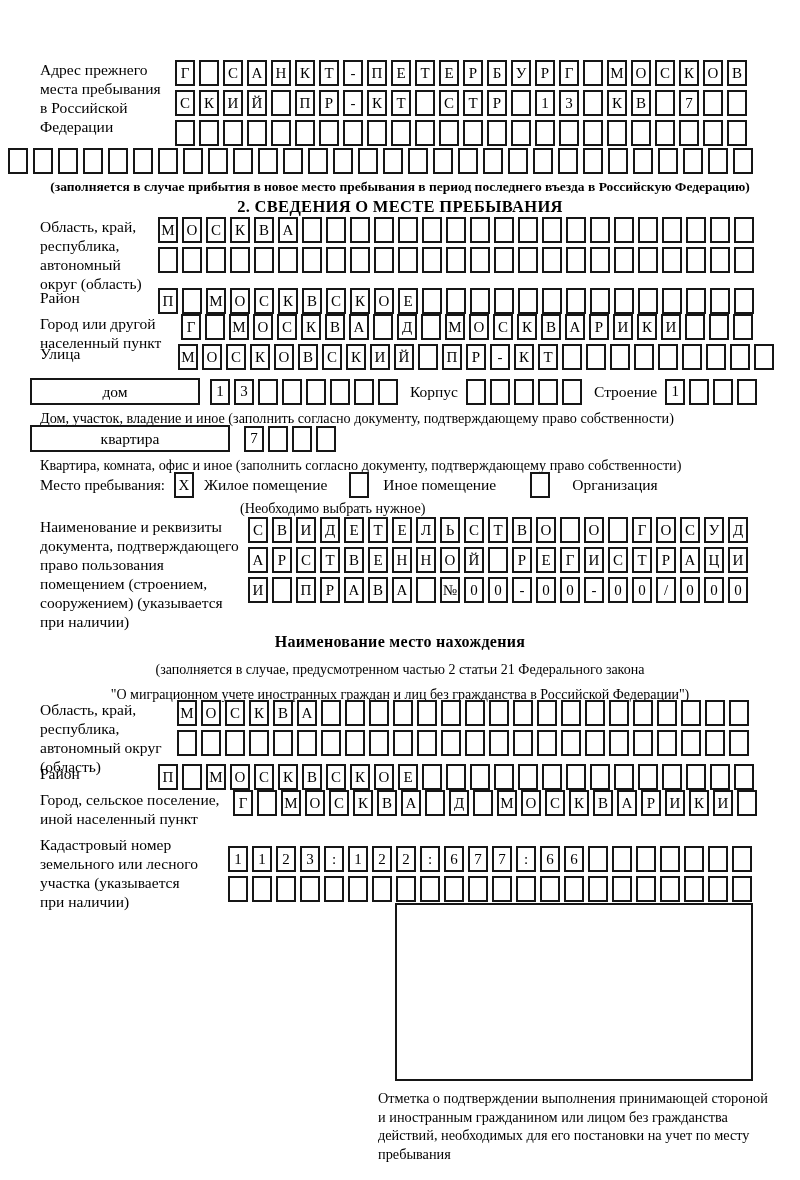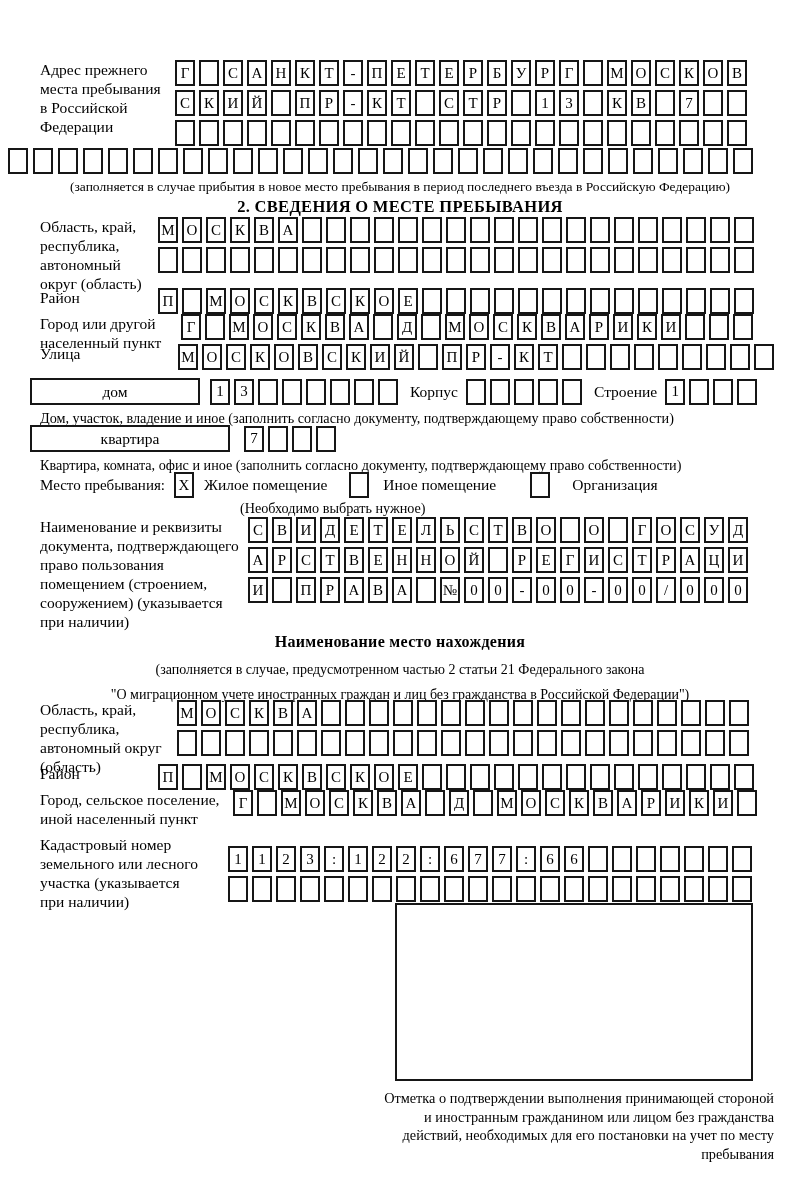--- a/index.html
+++ b/index.html
@@ -24,29 +24,29 @@
   .label-box{
     box-sizing:border-box;display:flex;align-items:center;justify-content:center;
     border:2px solid #161616;height:27px;font-size:15.5px;flex:0 0 auto;background:#fff;
   }
   .house-box{width:170px;}
   .apt-box{width:200px;}
   .inline-label{font-size:15.5px;margin:0 8px;flex:0 0 auto;}
   .house-grid{margin-left:10px;}
   .apt-grid{margin-left:14px;}
   .caption{font-size:14.2px;line-height:18px;}
-  .small-note{font-size:13.5px;line-height:17px;}
+  .small-note{font-size:13.5px;line-height:17px;font-weight:bold;}
   .center{left:0;right:0;text-align:center;}
   .bold-title{font-size:16.5px;font-weight:bold;letter-spacing:.3px;}
   .stay-label{font-size:15px;margin-right:9px;}
   .opt{font-size:15.5px;margin-right:12px;}
   .cb2{margin-left:10px;}
   .cb3{margin-left:22px;}
   .stamp-box{box-sizing:border-box;border:2px solid #161616;background:#fff;}
-  .stamp-caption{font-size:14.3px;line-height:18.5px;text-align:right;}
+  .stamp-caption{font-size:14.3px;line-height:18.5px;text-align:left;}
   .fact-note{font-size:14px;line-height:25px;white-space:pre-line;text-align:center;}
 </style>
 </head>
 <body>
 
 <div class="page">
 
 
   <div class="abs flexrow" style="top:60px;left:40px;">
     <div class="flabel" style="flex:0 0 135px;">Адрес прежнего

